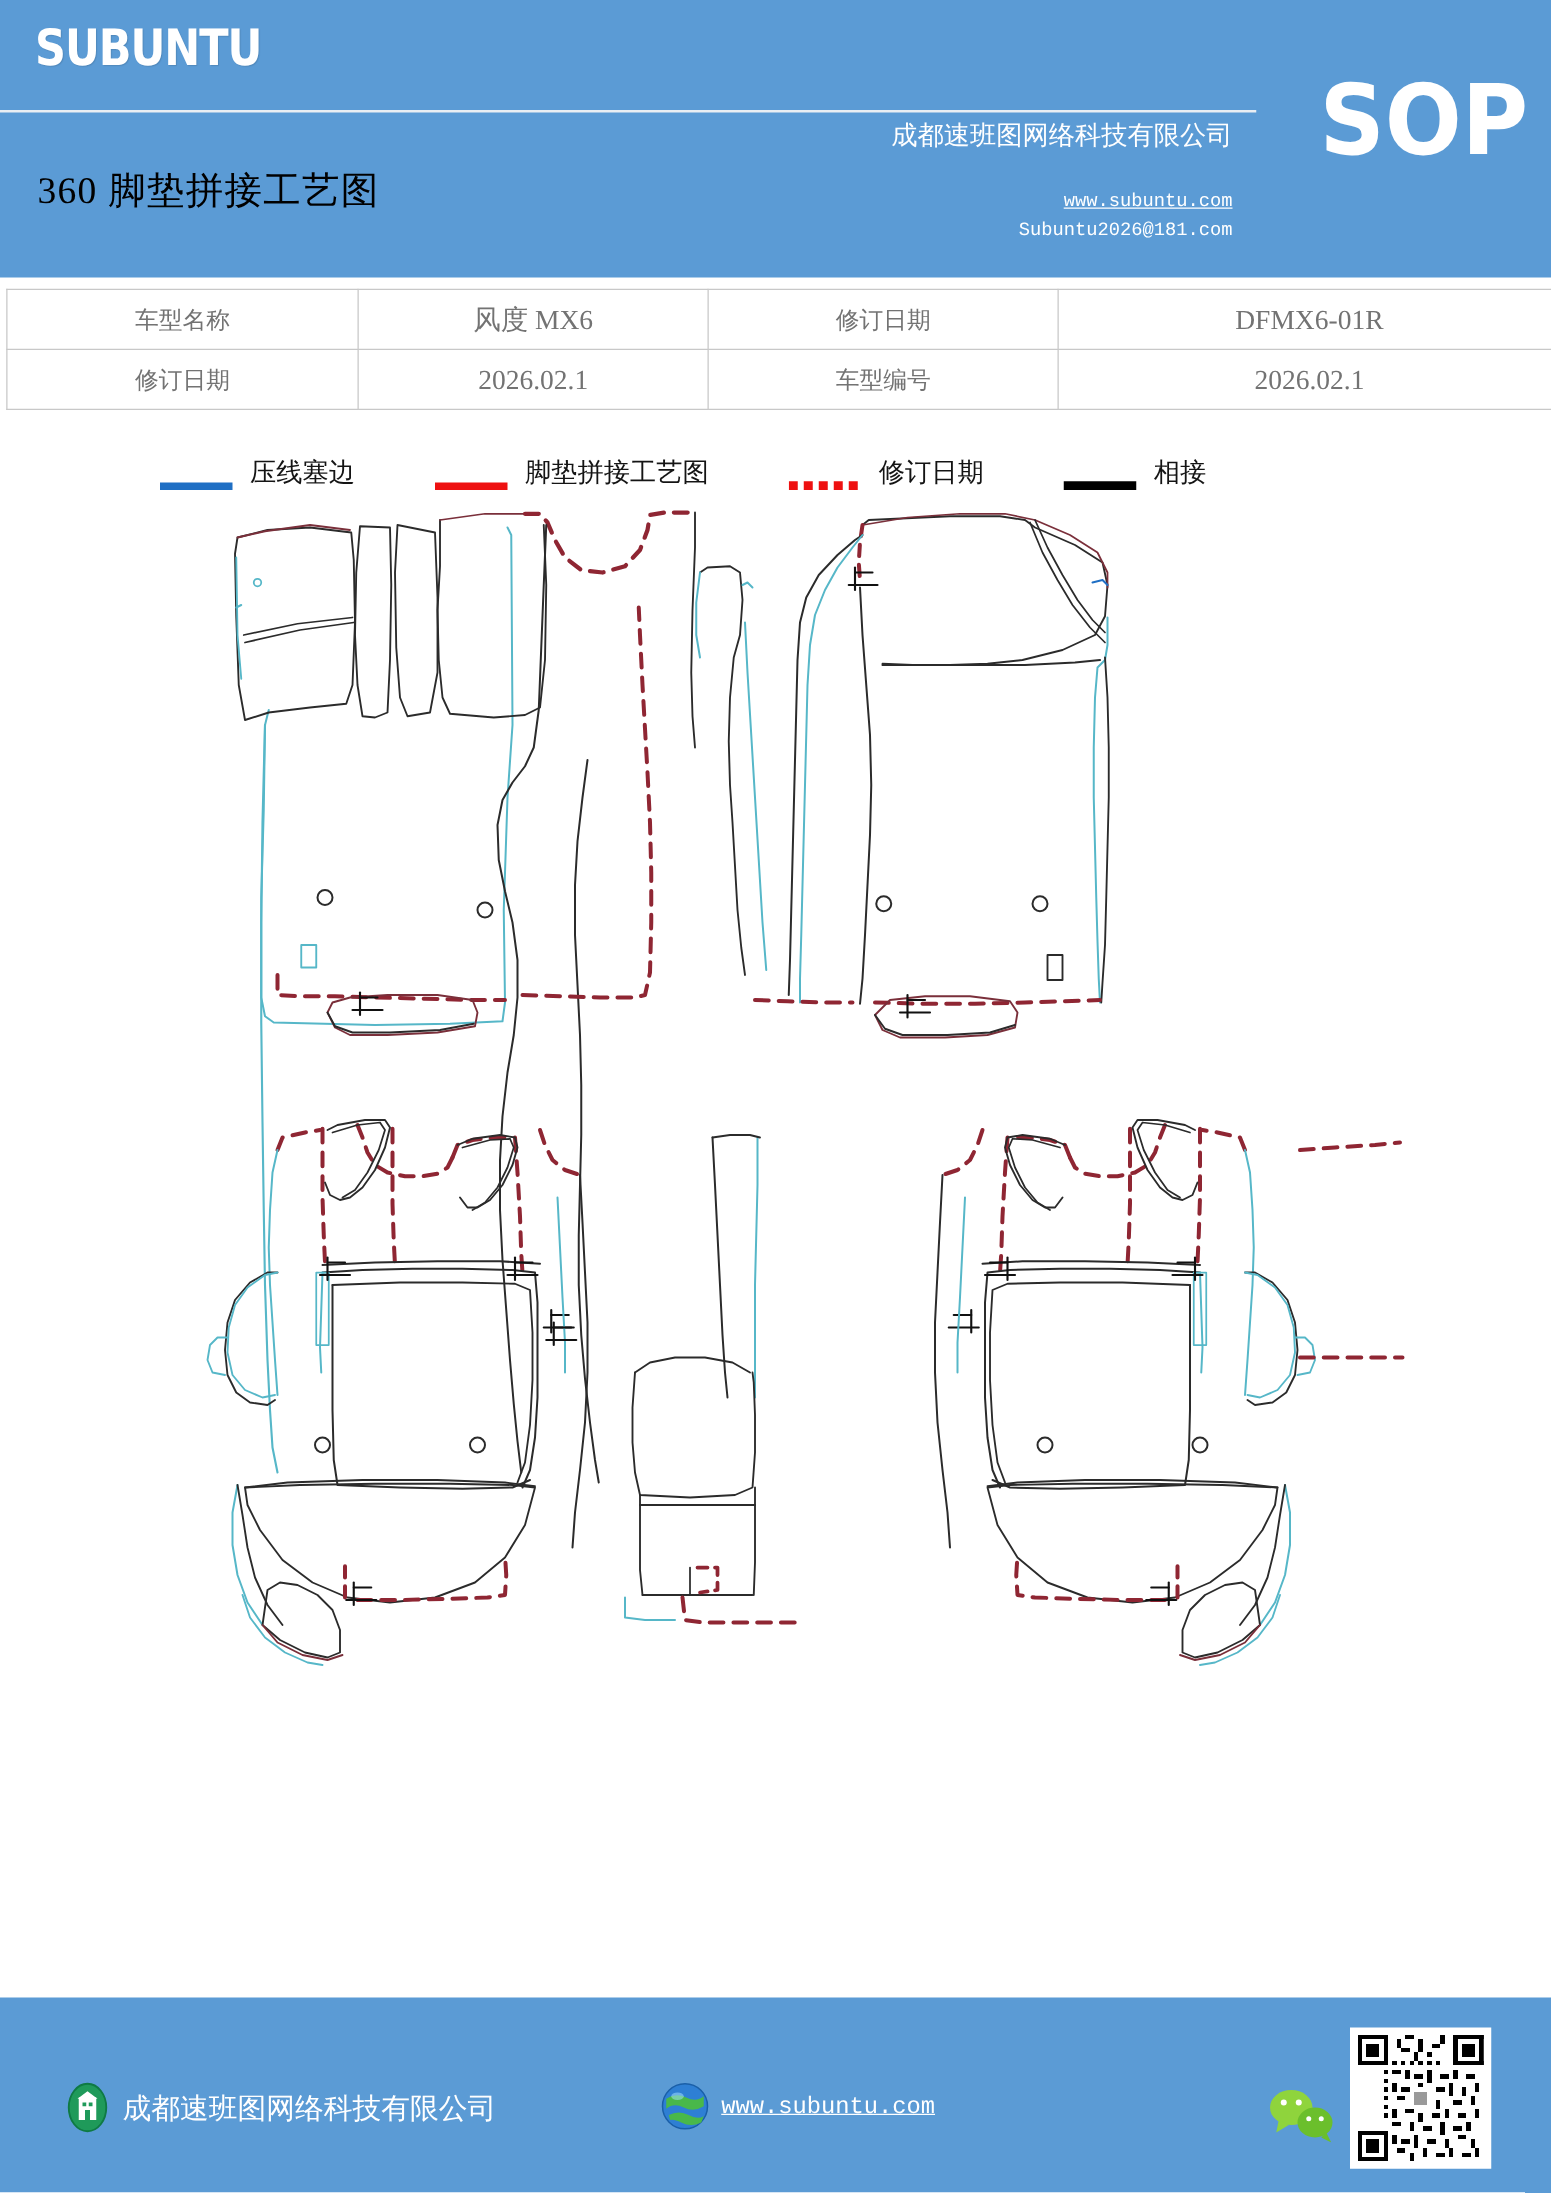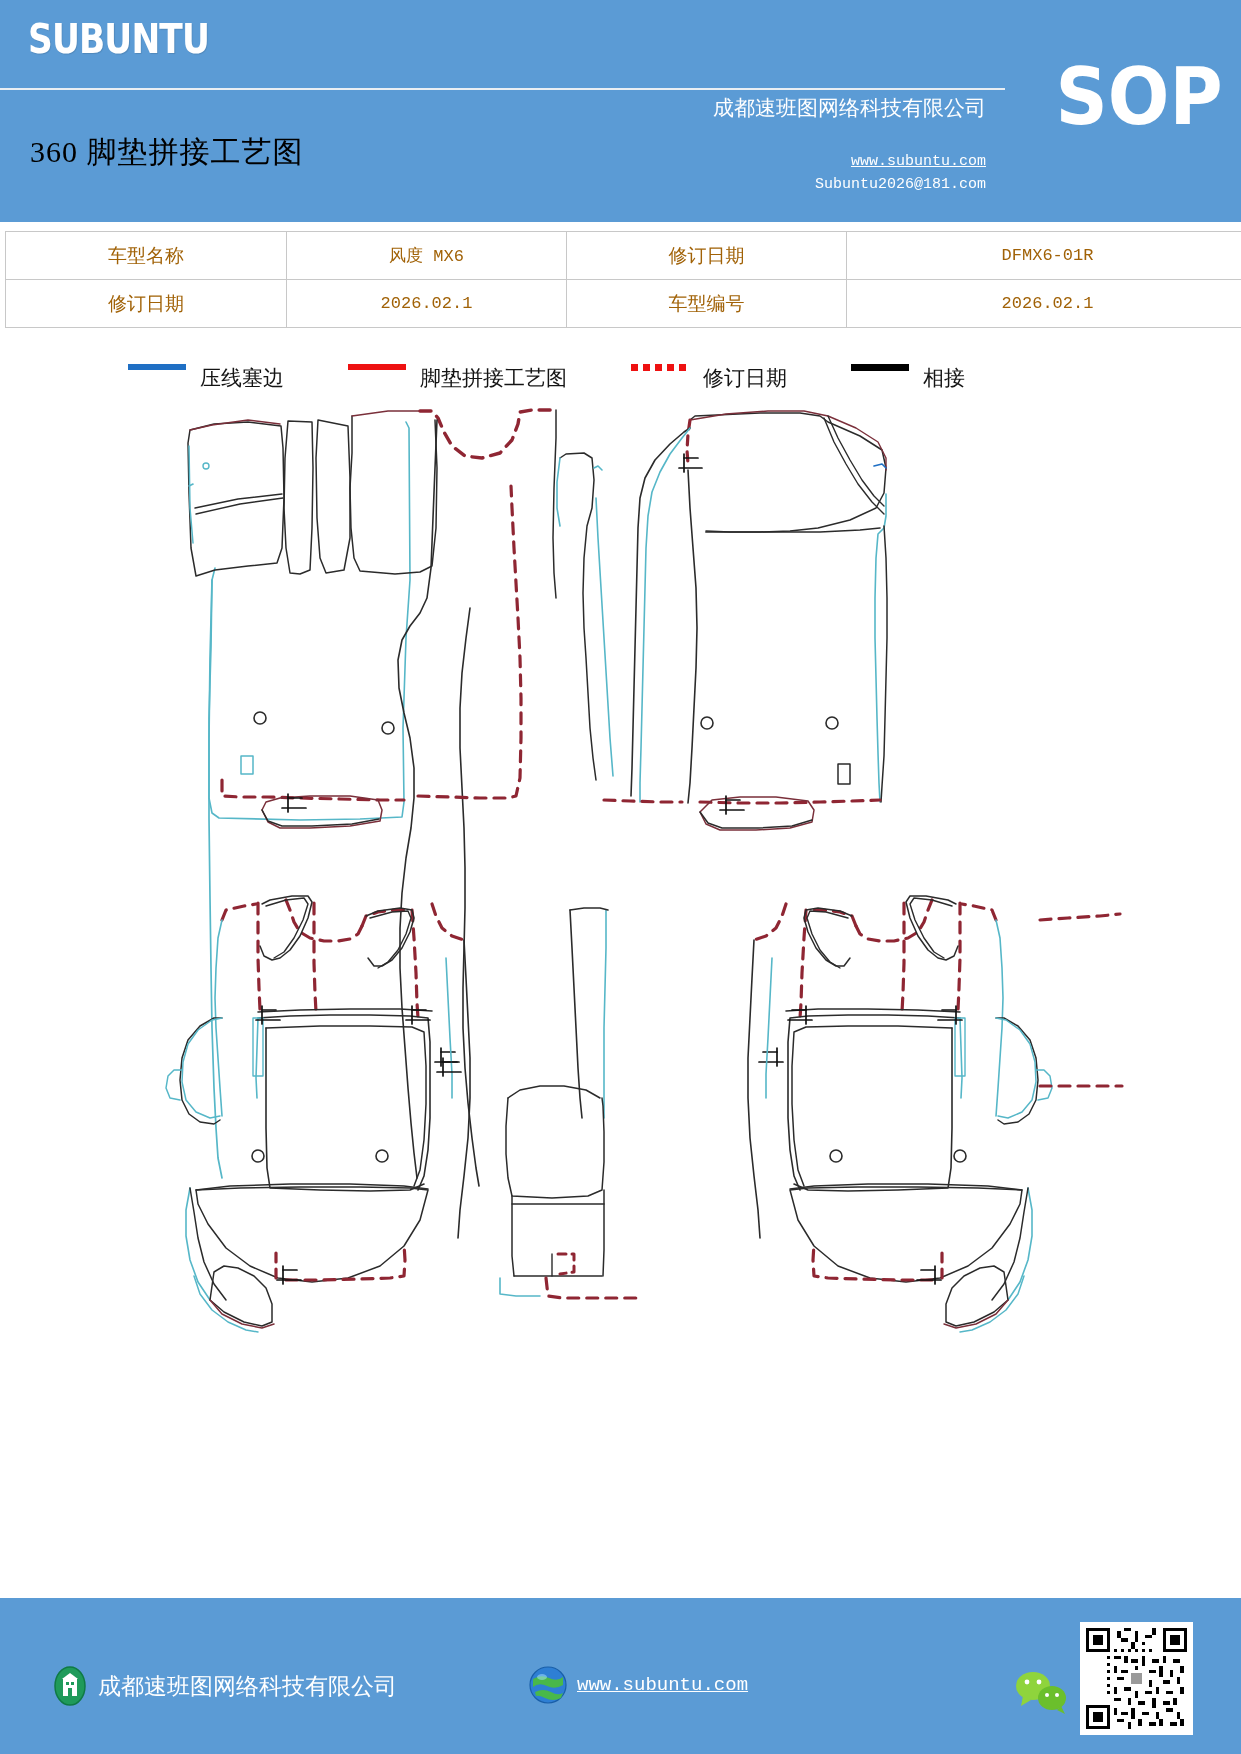--- a/index.html
+++ b/index.html
@@ -96,47 +96,47 @@
     width: 1231px;
     border-collapse: collapse;
     table-layout: fixed;
   }
   .info-table td {
     border: 1px solid #c8c8c8;
     height: 45px;
     text-align: center;
     vertical-align: middle;
     font-size: 19px;
-    color: #a16207;
+    color: #737373;
     background: #ffffff;
   }
   .info-table td.c1 { width: 278px; }
   .info-table td.c2 { width: 277px; }
   .info-table td.c3 { width: 277px; }
   .info-table td.c4 { width: 399px; }
   .info-table td.val {
-    font-family: Liberation Mono, monospace;
-    font-size: 17px;
+    font-family: Liberation Serif, serif;
+    font-size: 22px;
   }
 
   
   .legend {
     position: absolute;
     left: 0;
     top: 358px;
     width: 1241px;
     height: 40px;
     display: flex;
     align-items: center;
     padding-left: 128px;
     box-sizing: border-box;
   }
   .legend-item {
     display: flex;
-    align-items: flex-start;
+    align-items: flex-end;
     margin-right: 64px;
   }
   .legend-swatch {
     width: 58px;
     height: 6px;
     margin-right: 14px;
     flex: none;
   }
   .legend-swatch.solid-blue { background: #1f6fc4; }
   .legend-swatch.solid-red  { background: #ee1111; }

